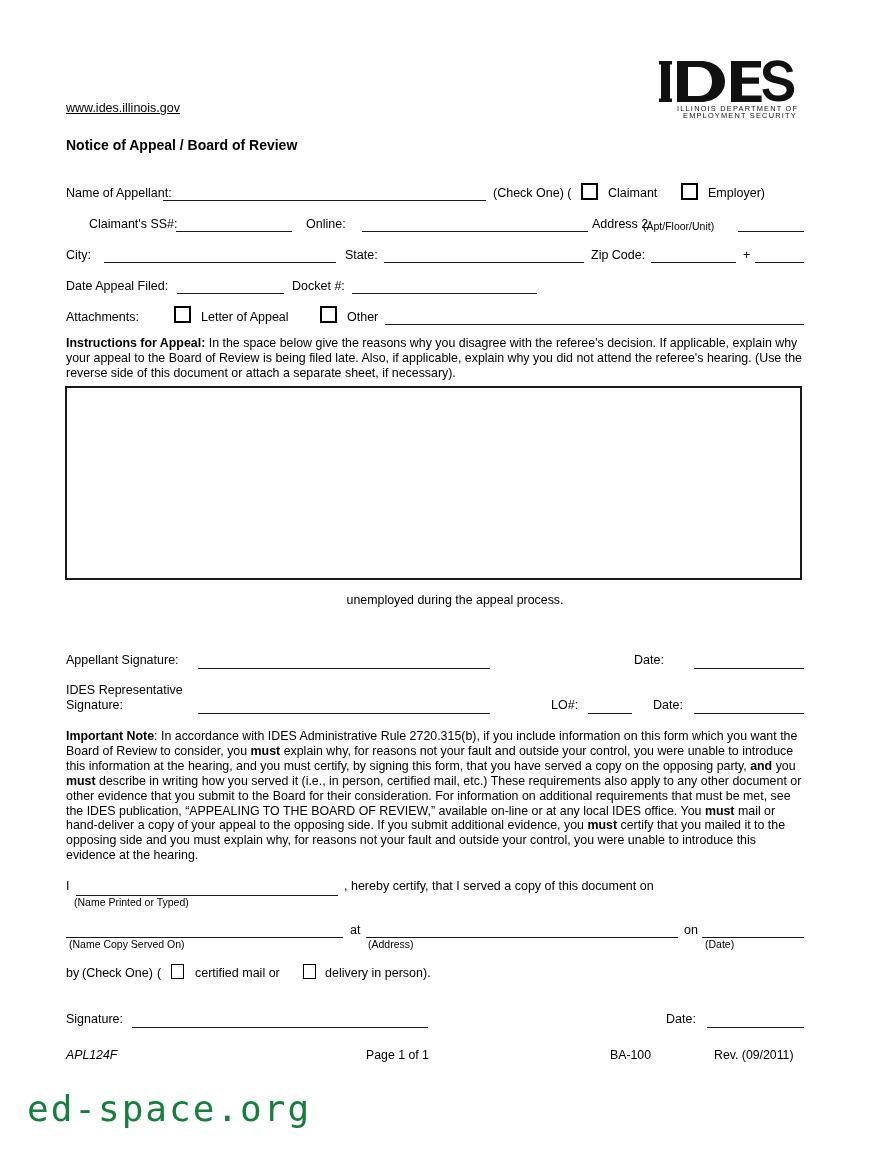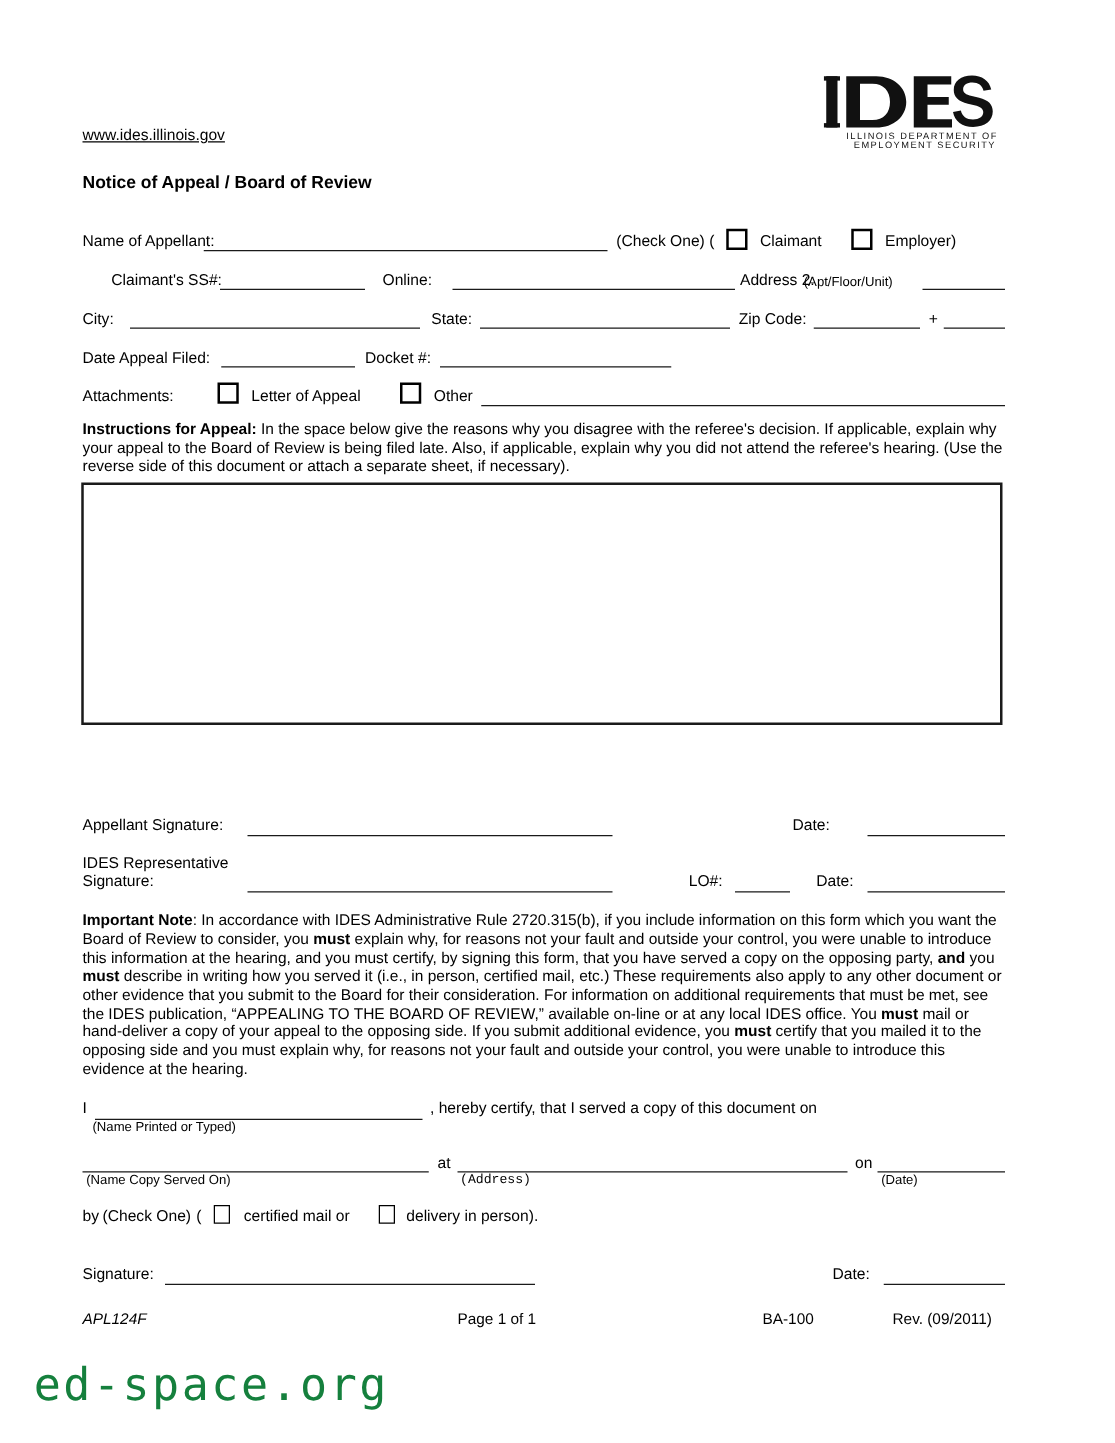--- a/index.html
+++ b/index.html
@@ -199,20 +199,21 @@
 
   <div class="para" style="left:66px; top:336px; width:738px;">
     <b>Instructions for Appeal:</b><span> In the space below give the reasons why you disagree with the referee's decision. If applicable, explain why your appeal to the Board of Review is being filed late. Also, if applicable, explain why you did not attend the referee's hearing. (Use the reverse side of this document or attach a separate sheet, if necessary).</span>
   </div>
 
   <div class="answer-box">
     <span></span>
   </div>
 
   <div class="para" style="left:66px; top:593px; width:738px;">
+    <div style="text-align:center; padding-left:40px;">unemployed during the appeal process.</div>
   </div>
 
   <div class="lbl" style="left:66px; top:653px;">Appellant Signature:</div>
   <div class="rule" style="left:198px; top:668px; width:292px;"></div>
   <div class="lbl" style="left:634px; top:653px;">Date:</div>
   <div class="rule" style="left:694px; top:668px; width:110px;"></div>
 
   <div class="lbl" style="left:66px; top:683px;">IDES Representative</div>
   <div class="lbl" style="left:66px; top:698px;">Signature:</div>
   <div class="rule" style="left:198px; top:713px; width:292px;"></div>
@@ -229,21 +230,21 @@
   <div class="lbl" style="left:66px; top:879px;">I</div>
   <div class="rule" style="left:76px; top:895px; width:262px;"></div>
   <div class="lbl small" style="left:74px; top:895px;">(Name Printed or Typed)</div>
   <div class="lbl" style="left:344px; top:879px;">, hereby certify, that I served a copy of this document on</div>
 
   <div class="rule" style="left:66px; top:937px; width:277px;"></div>
   <div class="lbl small" style="left:69px; top:937px;">(Name Copy Served On)</div>
 
   <div class="lbl" style="left:350px; top:923px;">at</div>
   <div class="rule" style="left:366px; top:937px; width:312px;"></div>
-  <div class="lbl small" style="left:368px; top:937px;font-family:Liberation Mono, monospace;">(Address)</div>
+  <div class="lbl small" style="left:368px; top:937px;">(Address)</div>
 
   <div class="lbl" style="left:684px; top:923px;">on</div>
   <div class="rule" style="left:702px; top:937px; width:102px;"></div>
   <div class="lbl small" style="left:705px; top:937px;">(Date)</div>
 
   <div class="lbl" style="left:66px; top:966px;">by</div>
   <div class="lbl" style="left:82px; top:966px; ">(Check One)</div>
   <div class="lbl" style="left:157px; top:966px;">(</div>
   <div class="cbox sm" style="left:171px; top:964px;"></div>
   <div class="lbl" style="left:195px; top:966px;">certified mail or</div>

